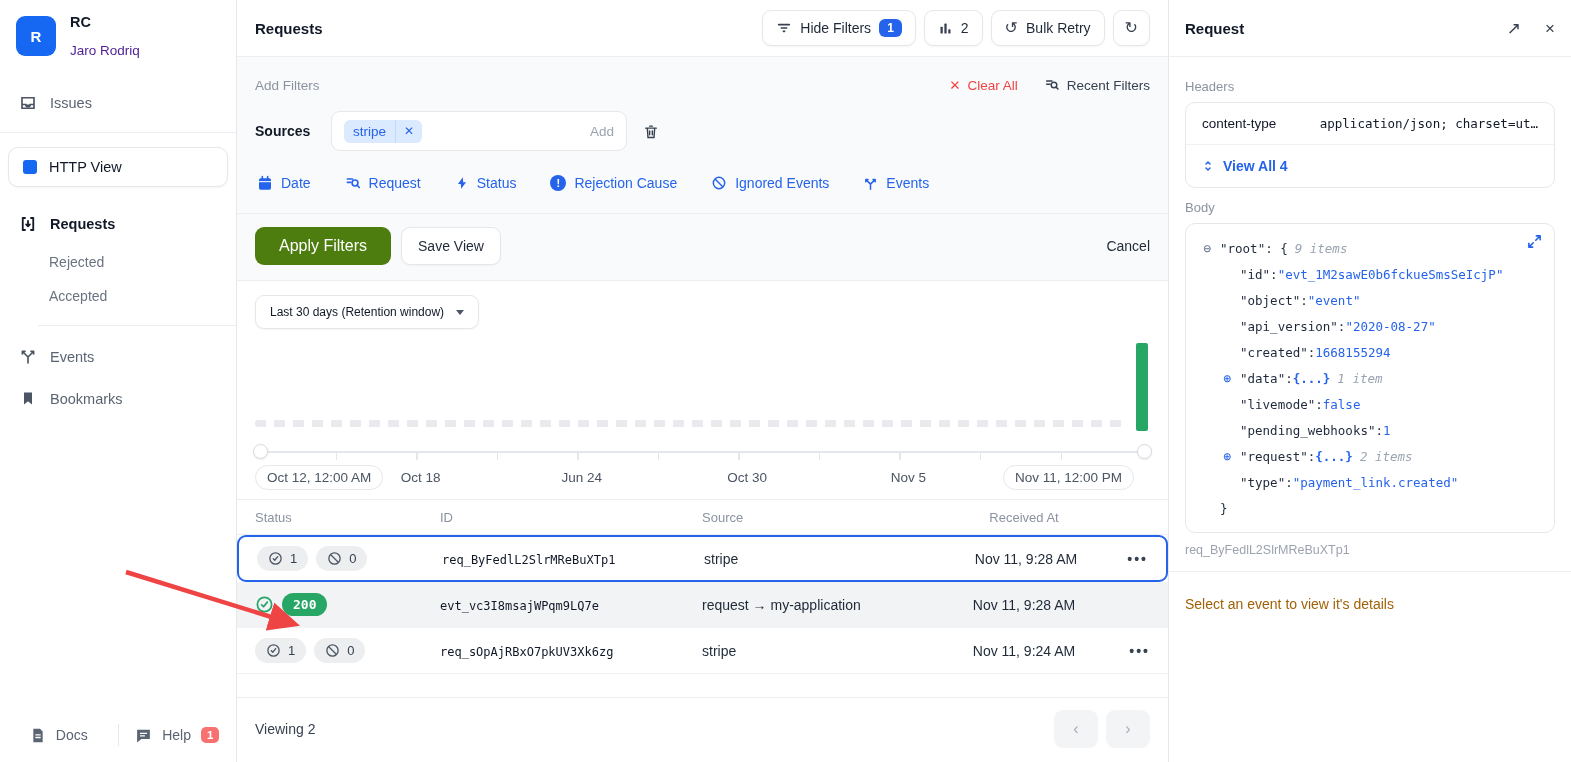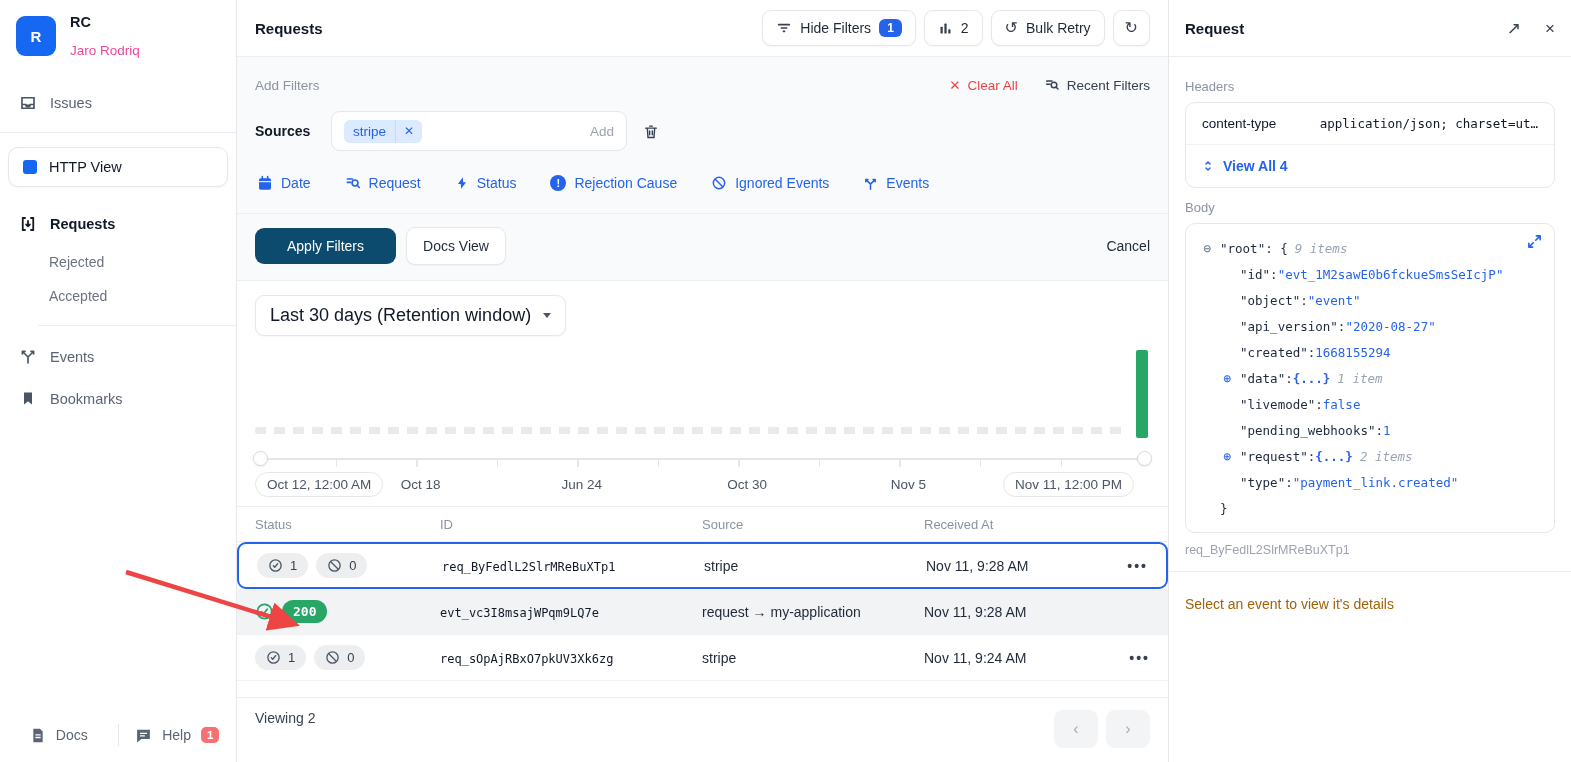--- a/index.html
+++ b/index.html
@@ -8,21 +8,21 @@
     font-family:"Liberation Sans", sans-serif;
     color:#1f2937; background:#fff; overflow:hidden; position:relative;
     display:flex; font-size:14px;
   }
 
   
   .sidebar { width:237px; min-width:237px; border-right:1px solid #e5e7eb; display:flex; flex-direction:column; padding-top:12px; }
   .user-row { display:flex; align-items:center; gap:14px; padding:2px 16px 10px; }
   .avatar { width:40px; height:40px; border-radius:9px; background:#1667f2; color:#fff; font-weight:bold; font-size:15px; display:flex; align-items:center; justify-content:center; }
   .org-name { font-weight:bold; font-size:14.5px; color:#111827; }
-  .user-name { color:#ec4899; font-size:13.5px; margin-top:13px; }
+  .user-name { color:#4c1d95; font-size:13.5px; margin-top:13px; }
   .nav { margin-top:14px; }
   .nav-item { display:flex; align-items:center; gap:13px; padding:12px 18px; color:#5b6472; font-size:14.5px; cursor:pointer; }
   .nav-item .ic { width:19px; display:flex; justify-content:center; color:#4b5563; }
   .side-divider { border-top:1px solid #eceef1; margin:8px 0; }
   .httpview-card { margin:6px 8px; border:1px solid #e5e7eb; border-radius:10px; background:#fff; display:flex; align-items:center; gap:12px; padding:11px 14px; box-shadow:0 1px 2px rgba(16,24,40,.04); cursor:pointer; }
   .blue-square { width:14px; height:14px; background:#1667f2; border-radius:3px; }
   .httpview-card span { color:#111827; font-size:14.5px; font-weight:500; }
   .nav-item.active-section { color:#111827; font-weight:bold; margin-top:10px; }
   .sub-item { padding:9px 18px 9px 49px; color:#6b7280; font-size:14px; cursor:pointer; }
   .side-divider.inset { margin:12px 0 10px 38px; }
@@ -51,27 +51,27 @@
   .source-input { width:296px; height:40px; background:#fff; border:1px solid #e5e7eb; border-radius:9px; display:flex; align-items:center; padding:0 12px; gap:8px; cursor:text; }
   .chip { background:#dbeafe; color:#2563eb; border-radius:6px; display:flex; align-items:center; font-size:13.5px; overflow:hidden; }
   .chip .lbl { padding:4px 9px; border-right:1px solid #bfdbfe; }
   .chip .x { padding:4px 8px; cursor:pointer; font-size:12px; }
   .add-txt { margin-left:auto; color:#9ca3af; font-size:13.5px; }
   .trash-btn { color:#374151; cursor:pointer; display:flex; margin-left:2px; }
   .fp-chips { display:flex; align-items:center; gap:34px; padding:20px 18px 2px 20px; }
   .fchip { color:#2563eb; font-weight:500; font-size:14px; display:flex; align-items:center; gap:8px; cursor:pointer; }
   .excl-circle { width:16px; height:16px; border-radius:50%; background:#2563eb; color:#fff; font-size:11px; font-weight:bold; display:flex; align-items:center; justify-content:center; }
   .fp-apply { display:flex; align-items:center; gap:10px; border-top:1px solid #eceef1; margin-top:20px; padding:13px 18px 15px; }
-  .apply-btn { background:#0c4a6e; color:#fff; border:none; border-radius:9px; padding:10px 32px; font-size:14px; font-weight:500; cursor:pointer; font-family:inherit; }
+  .apply-btn { background:#4d7c0f; color:#fff; border:none; border-radius:9px; padding:10px 24px; font-size:16px; font-weight:500; cursor:pointer; font-family:inherit; }
   .saveview-btn { background:#fff; border:1px solid #e5e7eb; border-radius:9px; padding:10px 16px; font-size:14px; font-weight:500; color:#1f2937; cursor:pointer; box-shadow:0 1px 2px rgba(16,24,40,.04); font-family:inherit; }
   .cancel-btn { margin-left:auto; color:#1f2937; font-size:14px; font-weight:500; cursor:pointer; background:none; border:none; font-family:inherit; }
 
   
   .chart-section { padding:14px 18px 0; }
-  .range-select { display:inline-flex; align-items:center; gap:12px; border:1px solid #e5e7eb; border-radius:9px; background:#fff; padding:9px 14px; font-size:18px; color:#111827; cursor:pointer; box-shadow:0 1px 2px rgba(16,24,40,.04); }
+  .range-select { display:inline-flex; align-items:center; gap:12px; border:1px solid #e5e7eb; border-radius:9px; background:#fff; padding:9px 14px; font-size:12px; color:#111827; cursor:pointer; box-shadow:0 1px 2px rgba(16,24,40,.04); }
   .caret-down { width:0; height:0; border-left:4.5px solid transparent; border-right:4.5px solid transparent; border-top:5.5px solid #4b5563; }
   .histo { position:relative; height:96px; margin-top:10px; }
   .dash-line { position:absolute; left:0; right:22px; bottom:8px; height:7px; background:repeating-linear-gradient(90deg,#e8eaee 0 11px,transparent 11px 19px); border-radius:3px; }
   .green-bar { position:absolute; right:2px; bottom:4px; width:12px; height:88px; background:#27a666; border-radius:2px; }
   .slider { position:relative; height:18px; margin-top:8px; }
   .slider .track { position:absolute; left:6px; right:6px; top:8px; height:1.5px; background:#e3e6ea; }
   .slider .tick { position:absolute; top:8px; width:1.5px; height:9px; background:#e3e6ea; }
   .handle { position:absolute; top:1px; width:15px; height:15px; border-radius:50%; background:#fff; border:1.5px solid #d6dade; box-shadow:0 1px 2px rgba(16,24,40,.08); cursor:grab; }
   .axis-labels { position:relative; height:30px; margin-top:4px; color:#4b5563; font-size:13.5px; }
   .axis-labels .pill { position:absolute; top:0; border:1px solid #e5e7eb; border-radius:999px; padding:4px 11px; background:#fff; white-space:nowrap; }
@@ -79,26 +79,26 @@
 
   
   .table { margin-top:4px; }
   .thead { display:flex; align-items:center; height:36px; border-top:1px solid #eceef1; border-bottom:1px solid #eceef1; color:#8b93a1; font-size:13px; padding:0 18px; }
   .trow { display:flex; align-items:center; height:46px; padding:0 18px; border-bottom:1px solid #f0f2f4; position:relative; cursor:pointer; }
   .trow.selected { border:2px solid #2563eb; border-radius:9px; height:47px; }
   .trow.shaded { background:#f1f3f5; }
   .c-status { width:185px; display:flex; align-items:center; gap:8px; }
   .c-id { width:262px; }
   .c-source { width:222px; }
-  .c-received { width:200px; }
+  .c-received { width:200px;text-align:center; }
   .c-menu { margin-left:auto; color:#374151; letter-spacing:2px; font-weight:bold; cursor:pointer; }
   .id-text { font-family:"DejaVu Sans Mono", monospace; font-size:12px; color:#111827; }
   .pill-stat { display:flex; align-items:center; gap:7px; background:#eceef0; border-radius:999px; padding:5px 11px; color:#374151; font-size:13px; }
   .status-200 { background:#27a666; color:#fff; font-weight:bold; font-size:13px; border-radius:999px; padding:4px 11px; font-family:"DejaVu Sans Mono", monospace; }
-  .tfoot { margin-top:auto; border-top:1px solid #eceef1; display:flex; align-items:flex-start; padding:12px 18px 14px; }
+  .tfoot { margin-top:auto; border-top:1px solid #eceef1; display:flex; align-items:center; padding:12px 18px 14px; }
   .pager { margin-left:auto; display:flex; gap:8px; }
   .page-btn { width:44px; height:38px; border-radius:9px; background:#f3f4f6; border:none; color:#a6adb8; font-size:16px; cursor:pointer; }
 
   
   .panel { width:403px; min-width:403px; border-left:1px solid #e5e7eb; display:flex; flex-direction:column; }
   .panel-header { height:57px; display:flex; align-items:center; padding:0 16px; border-bottom:1px solid #eceef1; }
   .panel-title { font-weight:bold; font-size:15px; color:#111827; }
   .panel-hicons { margin-left:auto; display:flex; gap:24px; color:#374151; }
   .picon { cursor:pointer; font-size:17px; line-height:1; }
   .panel-body { padding:10px 16px 0; overflow:hidden; }
@@ -331,21 +331,21 @@
           <svg class="ic-svg" width="15" height="15" viewBox="0 0 24 24" fill="none" stroke="#2563eb" stroke-width="2.4" stroke-linecap="round" stroke-linejoin="round">
               <path d="M12 21v-8M12 13L6 7M12 13l6-6M4.5 5.5H8M4.5 5.5V9M19.5 5.5H16M19.5 5.5V9"></path>
             </svg>
         </span>
         <span>Events</span>
       </span>
     </div>
 
     <div class="fp-apply">
       <button class="apply-btn">Apply Filters</button>
-      <button class="saveview-btn">Docs View</button>
+      <button class="saveview-btn">Save View</button>
       <button class="cancel-btn">Cancel</button>
     </div>
   </div>
 
   <div class="chart-section">
     <div class="range-select">
       <span>Last 30 days (Retention window)</span>
       <span class="caret-down"></span>
     </div>
     <div class="histo">

